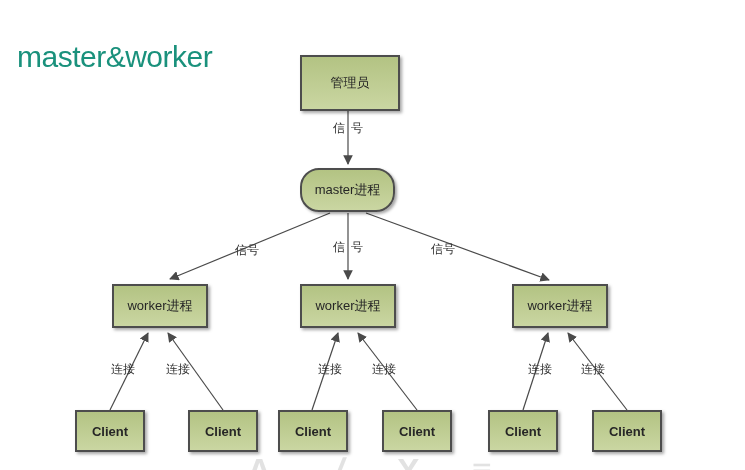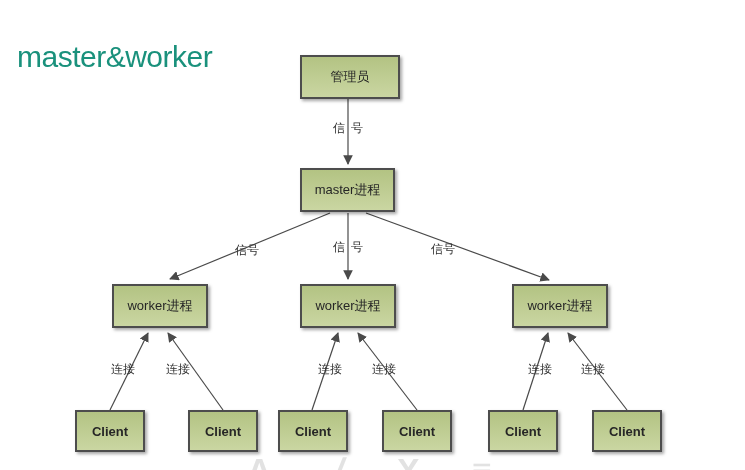--- a/index.html
+++ b/index.html
@@ -26,22 +26,22 @@
   }
   
   .gbox{
     position:absolute;box-sizing:border-box;
     border:2px solid var(--c-node-border,#4d4d4d);
     background:linear-gradient(180deg,var(--c-node-fill-top,#b3c383) 0%,var(--c-node-fill-bottom,#cad6a2) 100%);
     box-shadow:2px 2px 3px rgba(0,0,0,0.35);
     display:flex;align-items:center;justify-content:center;
     font-size:13px;color:#262626;
   }
-  .admin   {left:300px;top:55px;width:100px;height:44px;}
-  .master  {left:300px;top:168px;width:95px;height:44px;}
+  .admin   {left:300px;top:55px;width:100px;height:56px;}
+  .master  {left:300px;top:168px;width:95px;height:44px;border-radius:19px;}
   .worker1 {left:112px;top:284px;width:96px;height:44px;}
   .worker2 {left:300px;top:284px;width:96px;height:44px;}
   .worker3 {left:512px;top:284px;width:96px;height:44px;}
   .client  {width:70px;height:42px;top:410px;font-weight:600;font-size:13px;}
   .client1{left:75px;}  .client2{left:188px;} .client3{left:278px;}
   .client4{left:382px;} .client5{left:488px;} .client6{left:592px;}
   
   .elabel{
     position:absolute;font-size:12px;color:#2f2f2f;white-space:nowrap;
   }

